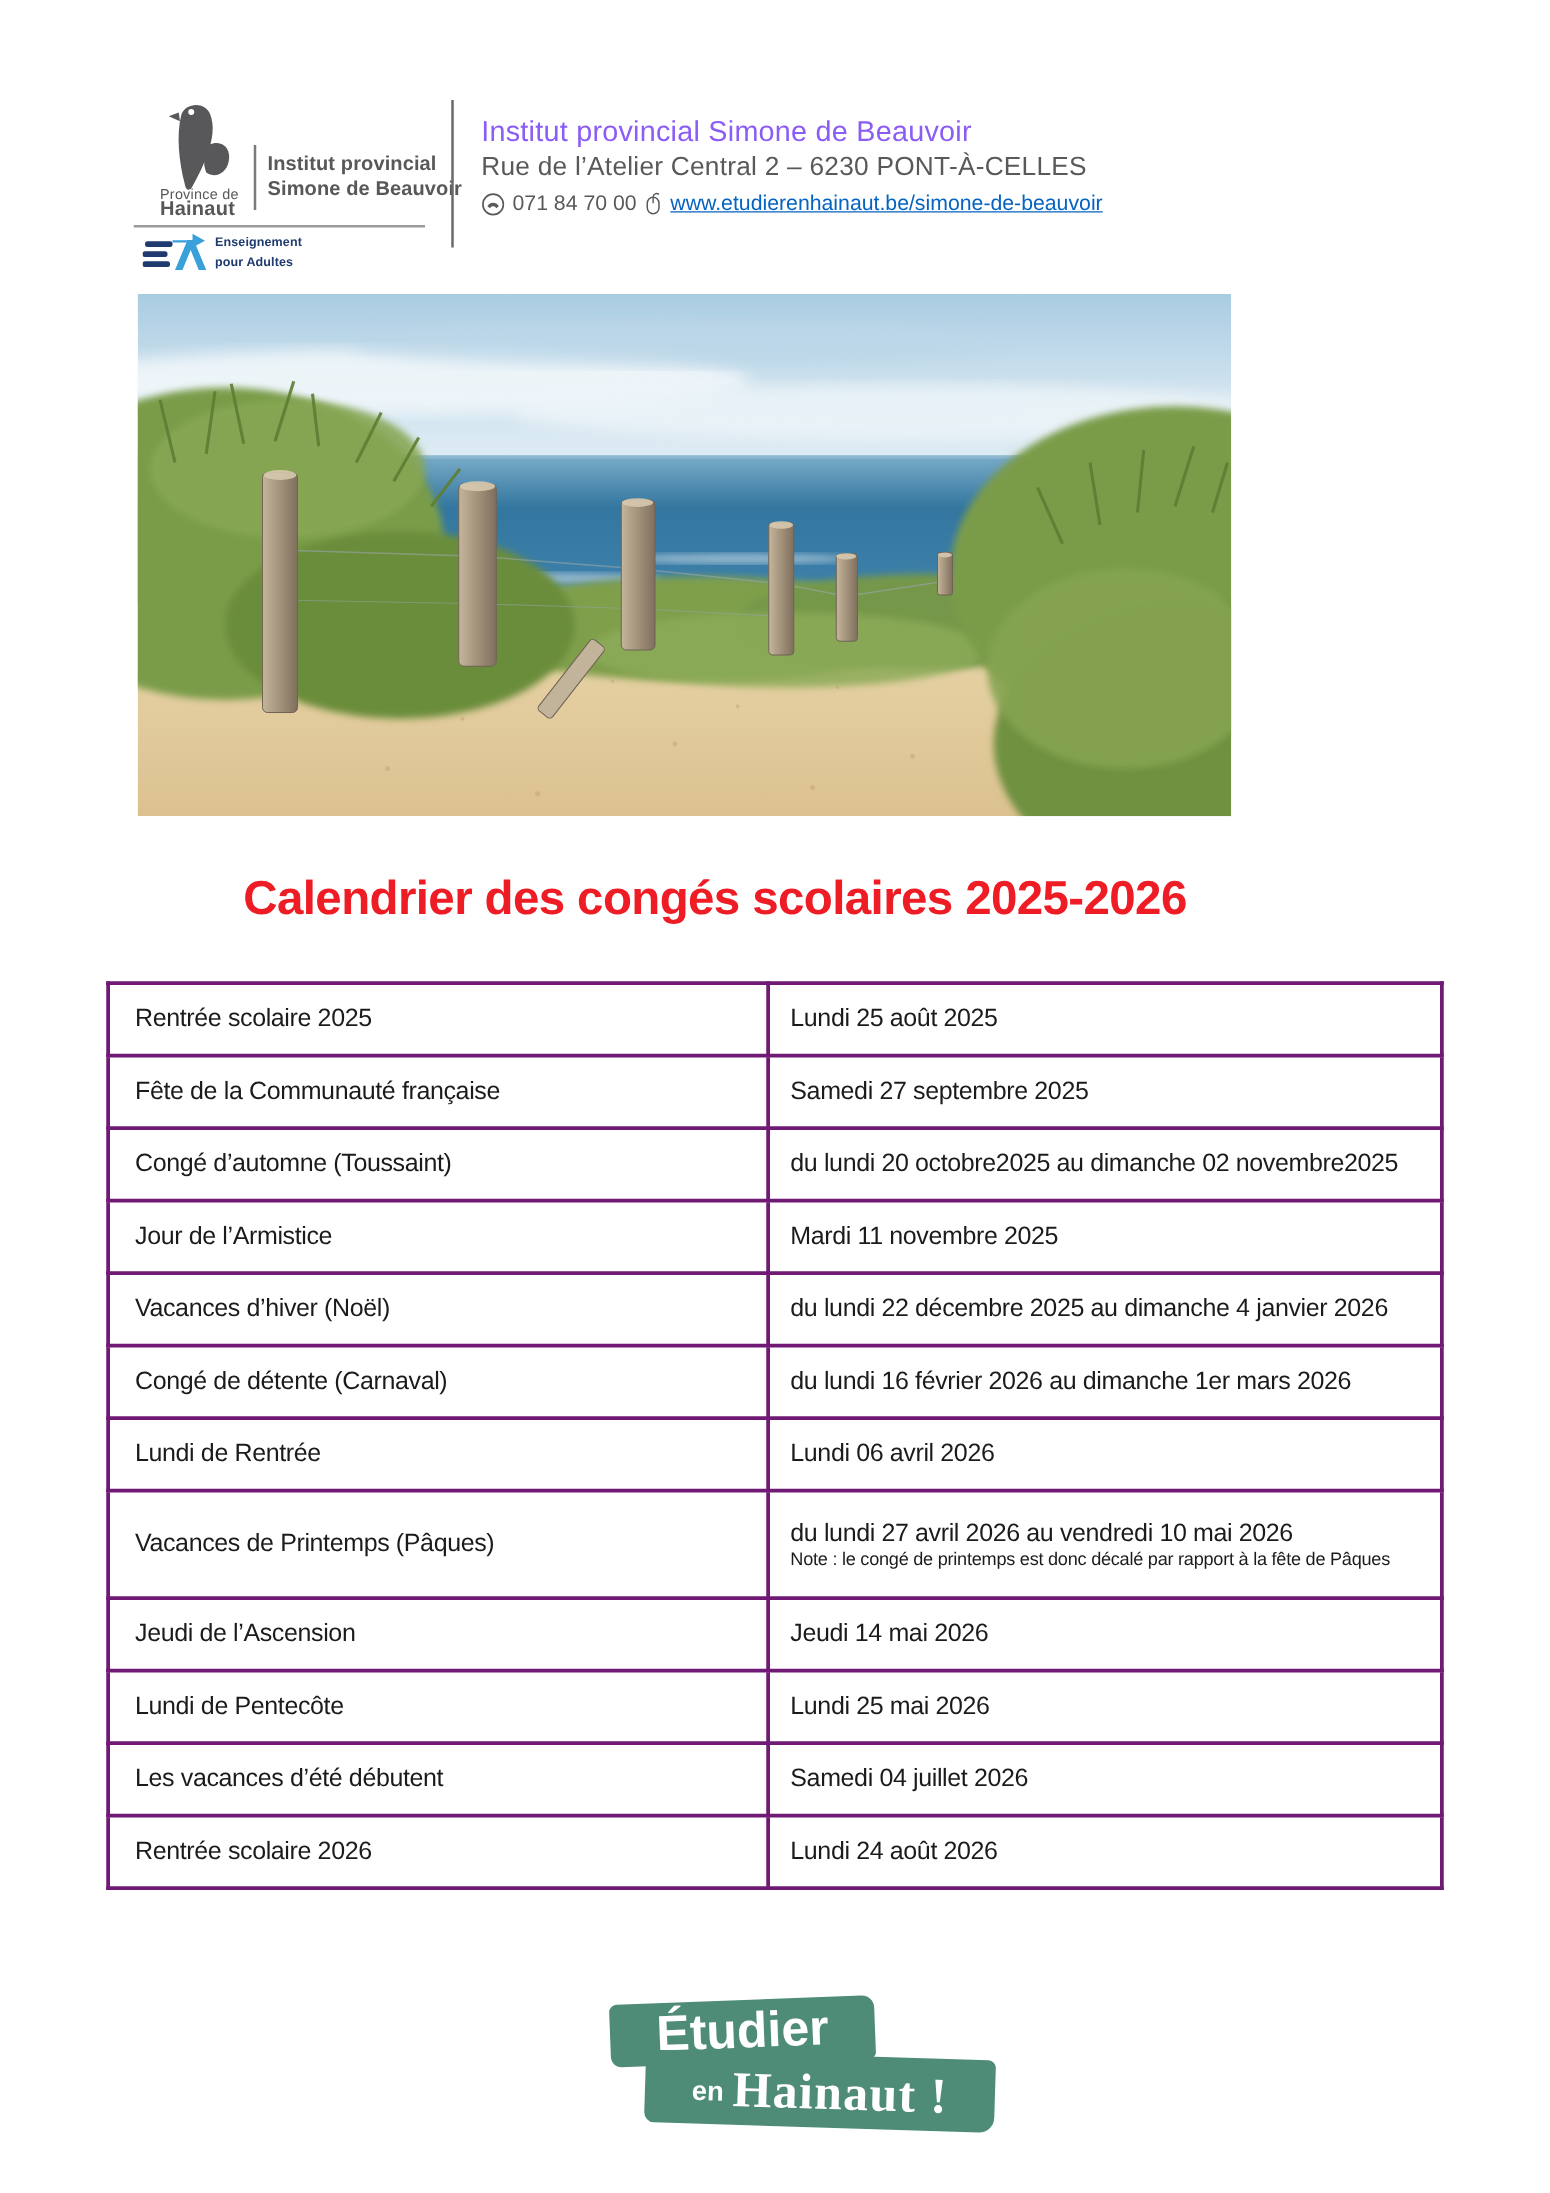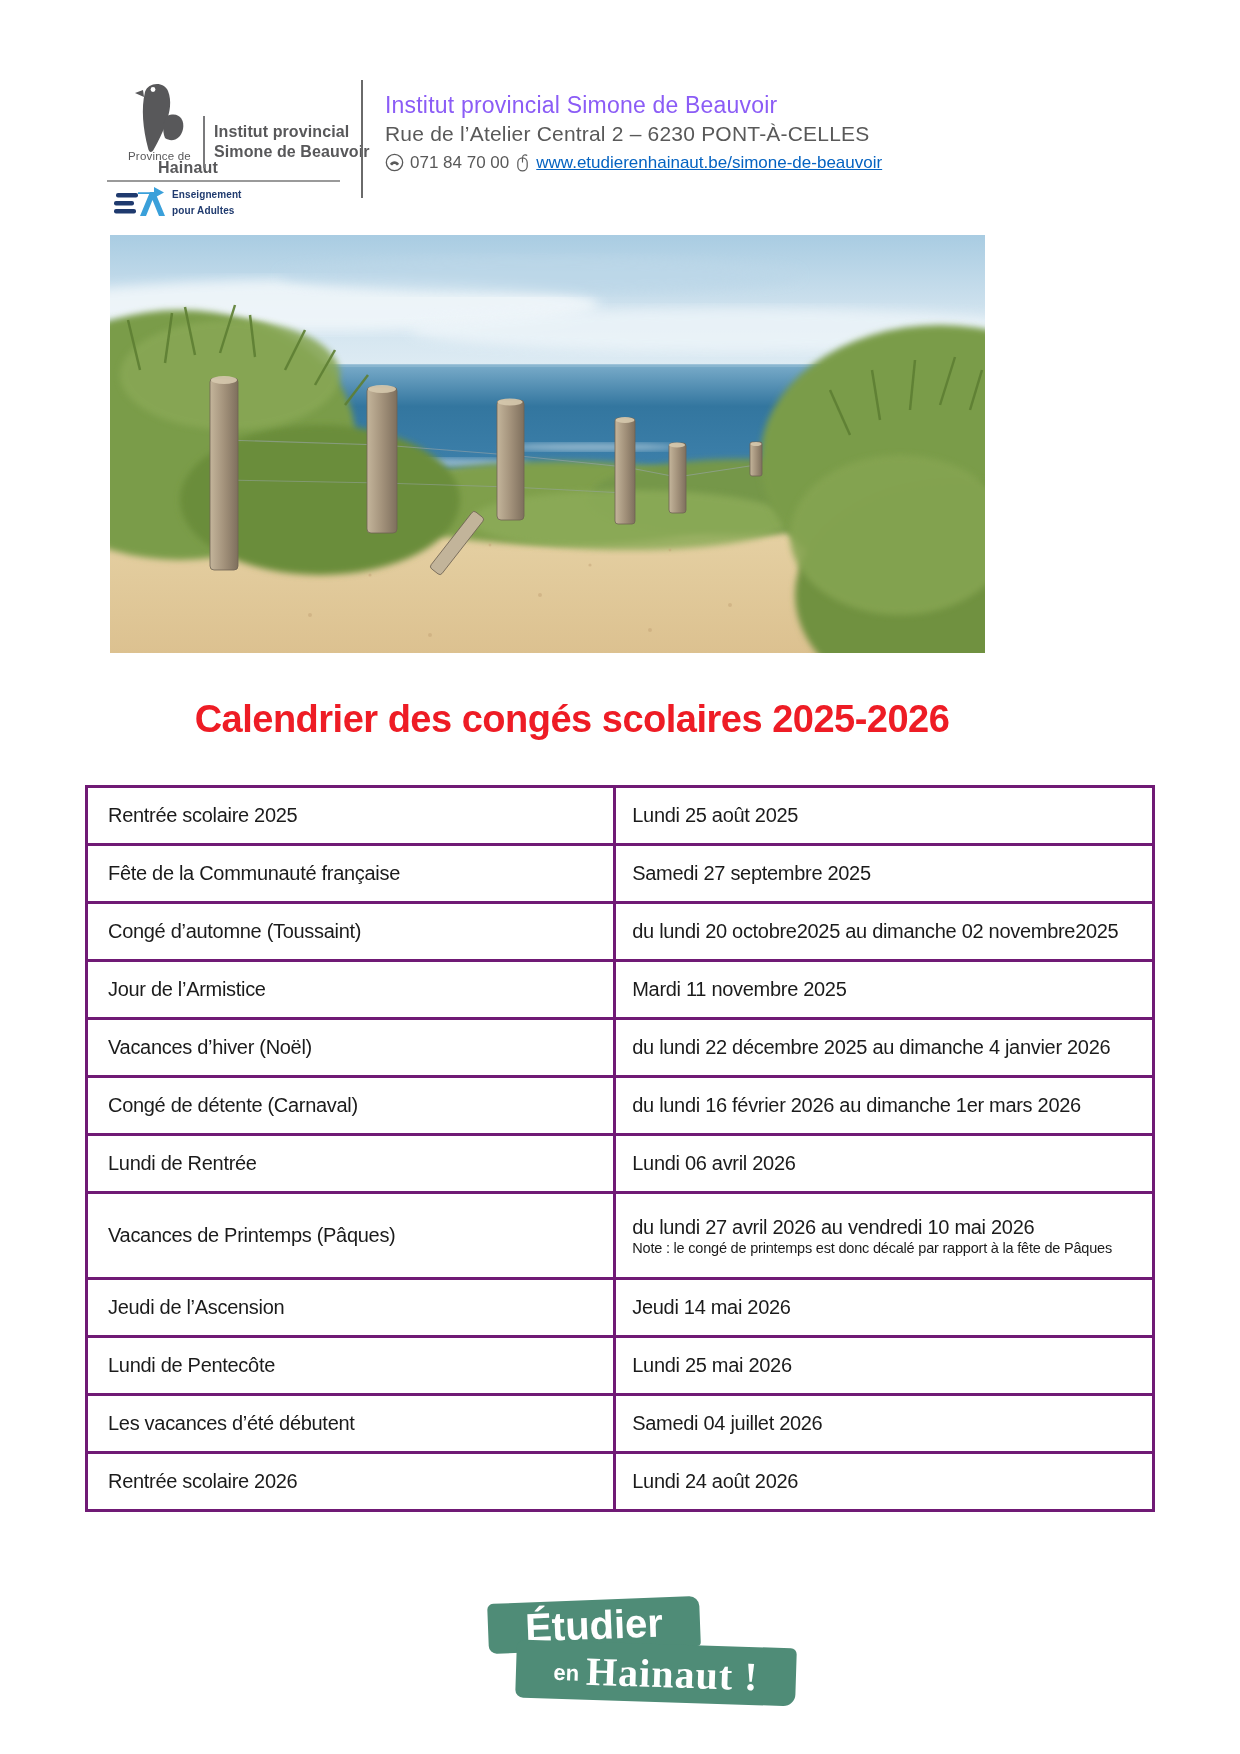--- a/index.html
+++ b/index.html
@@ -6,31 +6,31 @@
   body{
     width:1240px;height:1754px;background:#ffffff;position:relative;
     font-family:"Liberation Sans", sans-serif;color:#1b1b1b;overflow:hidden;
   }
   .abs{position:absolute;}
 
   
   #province-bird{left:131px;top:80px;width:54px;height:76px;}
   #province-text{left:128px;top:150px;width:90px;color:#58585a;line-height:12px;}
   #province-text .small{font-size:11.5px;letter-spacing:.2px;}
-  #province-text .big{font-size:16px;font-weight:bold;letter-spacing:.2px;text-align:right;}
+  #province-text .big{font-size:16px;font-weight:bold;letter-spacing:.2px;}
   #logo-inner-divider{left:203px;top:116px;width:1.5px;height:52px;background:#7a7a7c;}
   #inst-text{left:214px;top:122px;color:#58585a;font-size:16px;font-weight:bold;line-height:19.5px;letter-spacing:.1px;}
   #logo-rule{left:107px;top:180px;width:233px;height:1.5px;background:#9a9a9a;}
   #ea-icon{left:114px;top:186px;width:54px;height:34px;}
   #ea-text{left:172px;top:187px;color:#1f3a6e;font-size:10px;font-weight:bold;line-height:15.5px;letter-spacing:.1px;}
   #header-divider{left:361px;top:80px;width:2px;height:118px;background:#6a6a6a;}
   #header-right{left:385px;top:92px;width:600px;}
   .h-title{font-size:23px;font-weight:normal;color:#8b5cf6;letter-spacing:.2px;}
   .h-addr{font-size:21px;color:#595959;margin-top:3px;letter-spacing:.2px;}
-  .h-contact{margin-top:7px;font-size:17px;color:#595959;display:flex;gap:6px;}
+  .h-contact{margin-top:7px;font-size:17px;color:#595959;display:flex;align-items:center;gap:6px;}
   .h-contact a{color:#0563c1;text-decoration:underline;}
   .cicon{display:inline-block;vertical-align:middle;}
 
   
   #hero{left:110px;top:235px;width:875px;height:418px;overflow:hidden;}
   #hero svg{display:block;}
 
   
   #page-title{left:85px;top:698px;width:1070px;text-align:center;transform:translateX(-48px);
     font-size:38px;font-weight:700;color:#ee1c25;letter-spacing:-.5px;}

